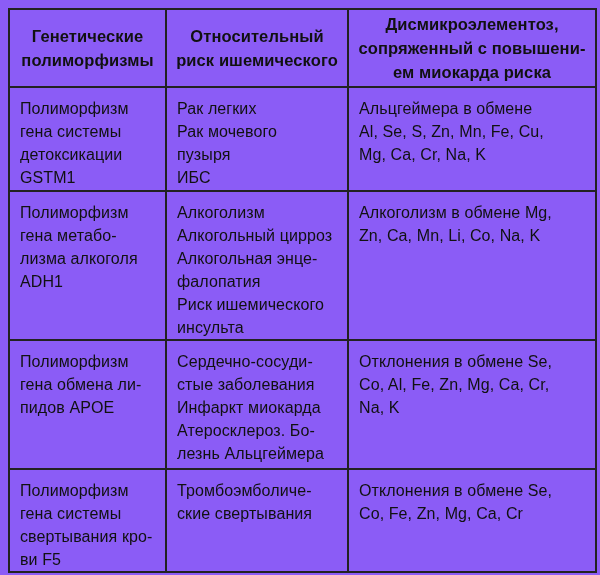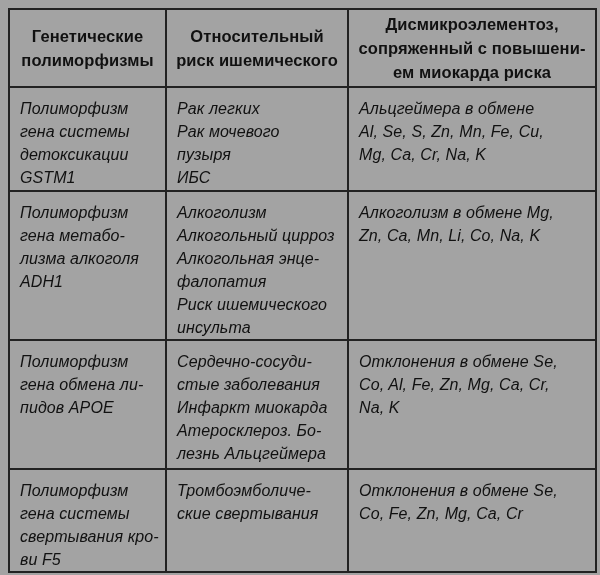--- a/index.html
+++ b/index.html
@@ -8,21 +8,21 @@
     width: 600px;
     height: 575px;
     background: #ffffff;
     font-family: "Liberation Sans", "DejaVu Sans", sans-serif;
     color: #111111;
   }
   .page {
     position: relative;
     width: 600px;
     height: 575px;
-    background: #a3a3a3;
+    background: #8b5cf6;
   }
   table.gen-table {
     position: absolute;
     left: 8px;
     top: 8px;
     width: 587px;
     height: 560px;
     border-collapse: collapse;
     table-layout: fixed;
   }
@@ -41,21 +41,20 @@
     padding: 2px 4px;
     letter-spacing: 0.1px;
   }
   table.gen-table td {
     font-size: 16px;
     line-height: 23px;
     text-align: left;
     vertical-align: top;
     padding: 9px 4px 0 10px;
     letter-spacing: 0.1px;
-    font-style: italic;
   }
   col.c1 { width: 157px; }
   col.c2 { width: 182px; }
   col.c3 { width: 248px; }
   tr.r-head { height: 76px; }
   tr.r1 { height: 104px; }
   tr.r2 { height: 148px; }
   tr.r3 { height: 129px; }
   tr.r4 { height: 103px; }
 </style>

